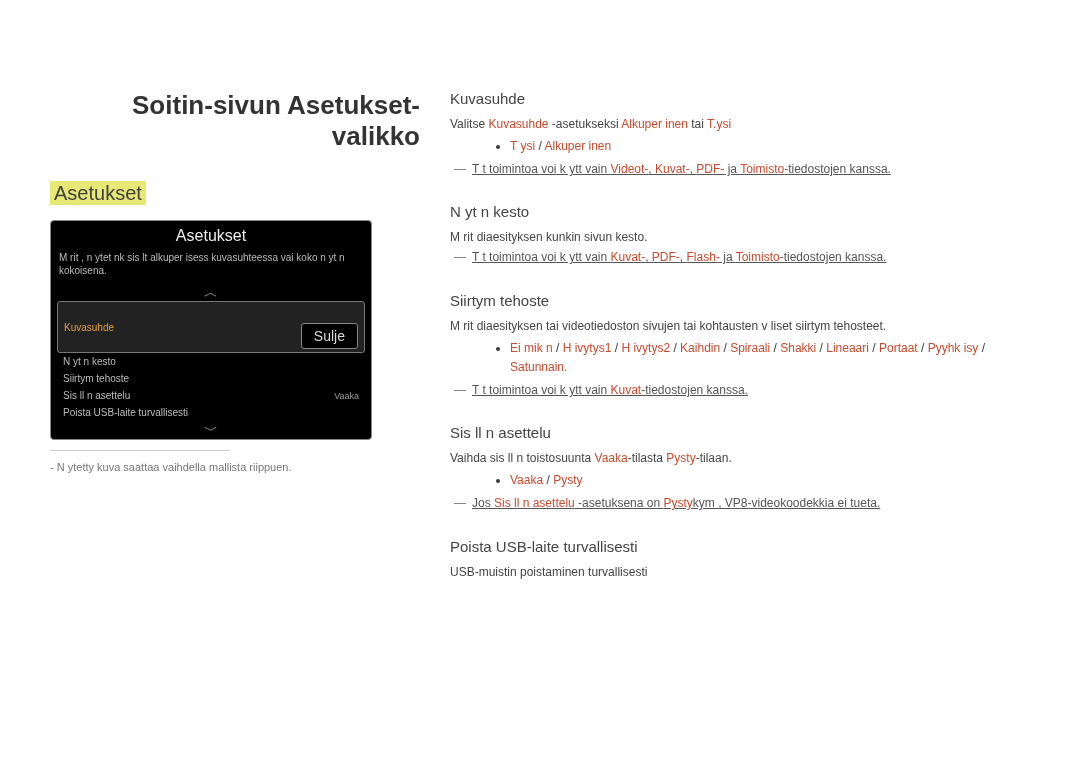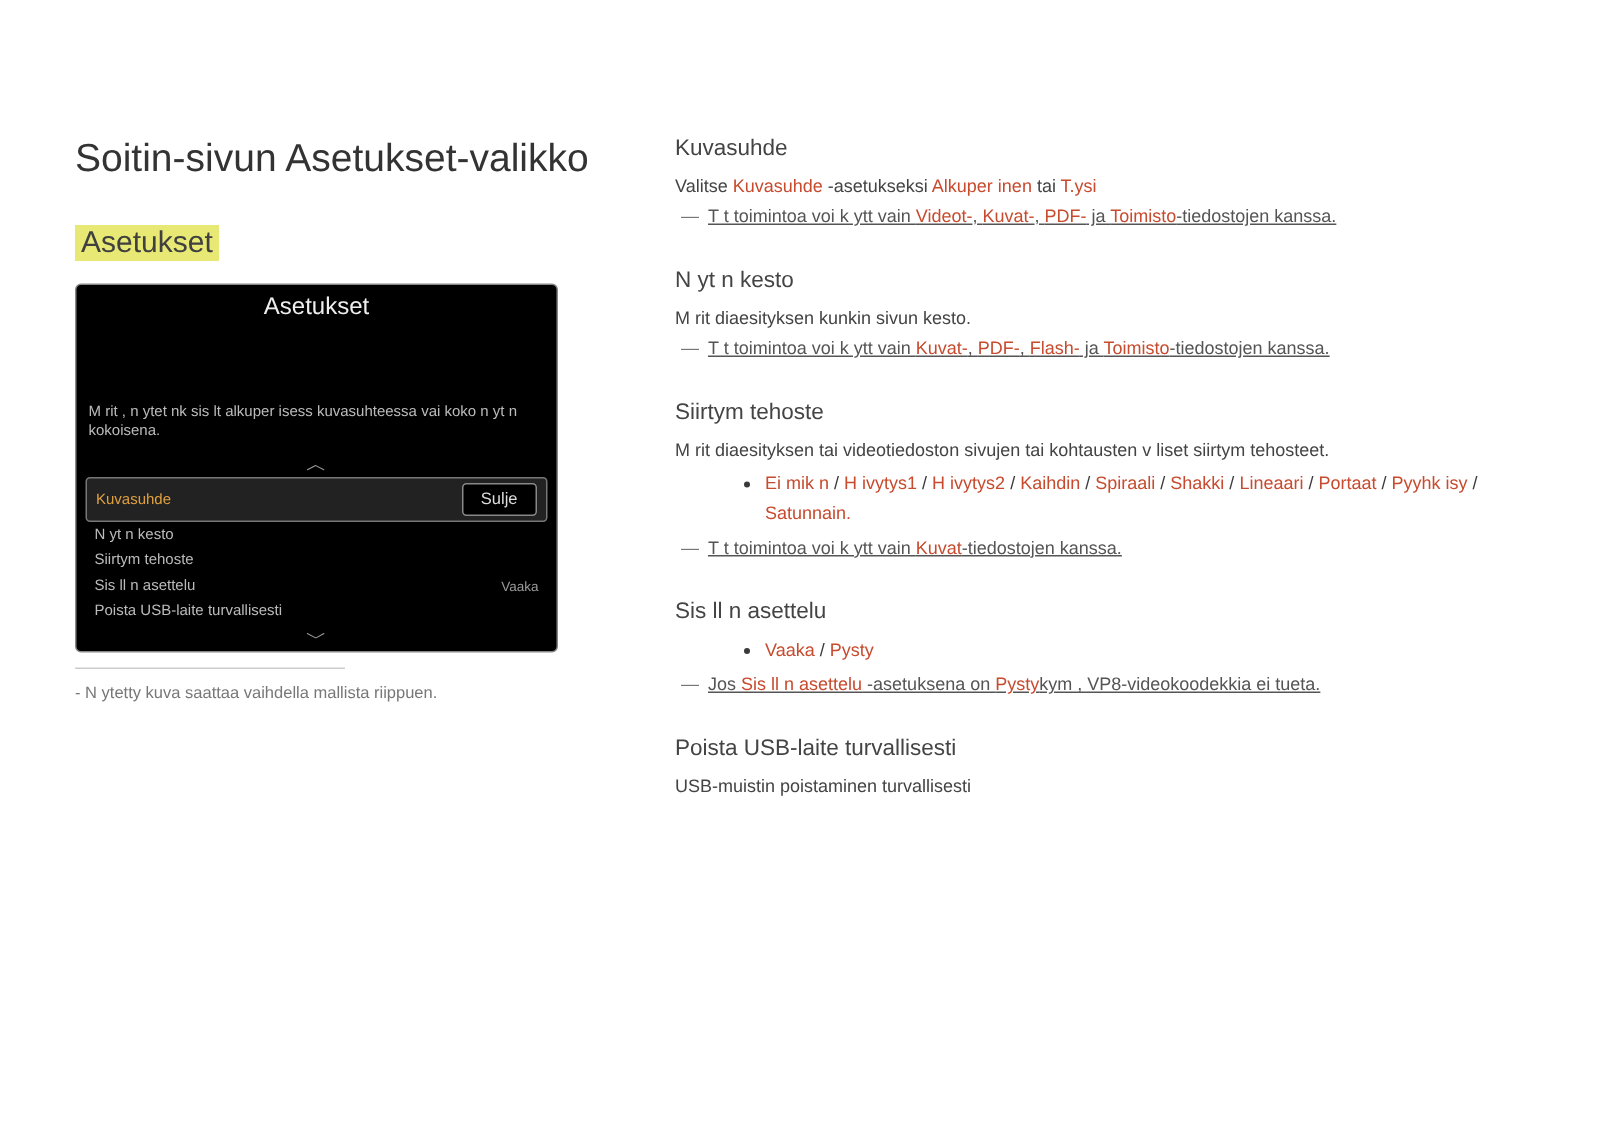--- a/index.html
+++ b/index.html
@@ -18,23 +18,24 @@
   .left-col {
     width: 370px;
     padding-right: 30px;
     flex-shrink: 0;
   }
   .right-col {
     flex: 1;
   }
   h1.pagetitle {
     font-size: 26px;
-    font-weight: normal;
+    font-weight: bold;
     color: #333;
     margin: 0 0 30px 0;
+    text-align: right;
   }
   .hlite {
     background: #e8e874;
     padding: 1px 4px;
   }
   h2.sub {
     font-size: 20px;
     font-weight: normal;
     color: #404040;
     margin: 0 0 15px 0;
@@ -54,21 +55,20 @@
     text-align: center;
     font-size: 16px;
     color: #eee;
     padding: 6px 0 4px 0;
   }
   .panel-desc {
     font-size: 10px;
     color: #bbb;
     padding: 2px 8px 6px 8px;
     line-height: 1.3;
-    margin-top: 48px;
   }
   .panel-arrow {
     text-align: center;
     color: #999;
     font-size: 14px;
     line-height: 14px;
     padding: 2px 0;
   }
   .panel-list {
     padding: 0 6px;
@@ -84,23 +84,24 @@
   .panel-row.selected {
     background: #222;
     border: 1px solid #777;
     border-radius: 3px;
     color: #e0a040;
   }
   .panel-btn {
     border: 1px solid #888;
     border-radius: 3px;
     color: #ddd;
-    font-size: 11px;
+    font-size: 14px;
     padding: 4px 12px;
     background: #000;
+    margin-top: 18px;
   }
   .panel-val {
     color: #999;
     font-size: 9px;
   }
   .hr {
     border: 0;
     border-top: 1px solid #ccc;
     margin: 10px 0;
     width: 180px;
@@ -188,20 +189,23 @@
     <div class="footnote">- <span>N ytetty kuva saattaa vaihdella mallista riippuen.</span></div>
   </div>
 
   <div class="right-col">
 
     <div class="sec">
       <h3 class="opt-title">Kuvasuhde</h3>
       <p class="txt">
         <span>Valitse </span><span class="red">Kuvasuhde</span><span> -asetukseksi </span><span class="red">Alkuper inen</span><span> tai </span><span class="red">T.ysi</span>
       </p>
+      <ul class="bul">
+          <li><span class="red">T ysi</span><span> / </span><span class="red">Alkuper inen</span></li>
+        </ul>
       <div class="dashline">
         <span>T t  toimintoa voi k ytt   vain </span><span class="red">Videot-</span><span>, </span><span class="red">Kuvat-</span><span>, </span><span class="red">PDF-</span><span> ja </span><span class="red">Toimisto</span><span>-tiedostojen kanssa.</span>
       </div>
     </div>
 
     <div class="sec">
       <h3 class="opt-title">N yt n kesto</h3>
       <p class="txt">M rit  diaesityksen kunkin sivun kesto.</p>
       <div class="dashline">
         <span>T t  toimintoa voi k ytt   vain </span><span class="red">Kuvat-</span><span>, </span><span class="red">PDF-</span><span>, </span><span class="red">Flash-</span><span> ja </span><span class="red">Toimisto</span><span>-tiedostojen kanssa.</span>
@@ -214,20 +218,23 @@
       <ul class="bul">
           <li id="siirtym-opts"><span class="red">Ei mik n</span> / <span class="red">H ivytys1</span> / <span class="red">H ivytys2</span> / <span class="red">Kaihdin</span> / <span class="red">Spiraali</span> / <span class="red">Shakki</span> / <span class="red">Lineaari</span> / <span class="red">Portaat</span> / <span class="red">Pyyhk isy</span> / <span class="red">Satunnain.</span></li>
         </ul>
       <div class="dashline">
         <span>T t  toimintoa voi k ytt   vain </span><span class="red">Kuvat</span><span>-tiedostojen kanssa.</span>
       </div>
     </div>
 
     <div class="sec">
       <h3 class="opt-title">Sis ll n asettelu</h3>
+      <p class="txt">
+        <span>Vaihda sis ll n toistosuunta </span><span class="red">Vaaka</span><span>-tilasta </span><span class="red">Pysty</span><span>-tilaan.</span>
+      </p>
       <ul class="bul">
           <li><span class="red">Vaaka</span><span> / </span><span class="red">Pysty</span></li>
         </ul>
       <div class="dashline">
         <span>Jos </span><span class="red">Sis ll n asettelu</span><span> -asetuksena on </span><span class="red">Pysty</span><span>kym , VP8-videokoodekkia ei tueta.</span>
       </div>
     </div>
 
     <div class="sec">
       <h3 class="opt-title">Poista USB-laite turvallisesti</h3>

